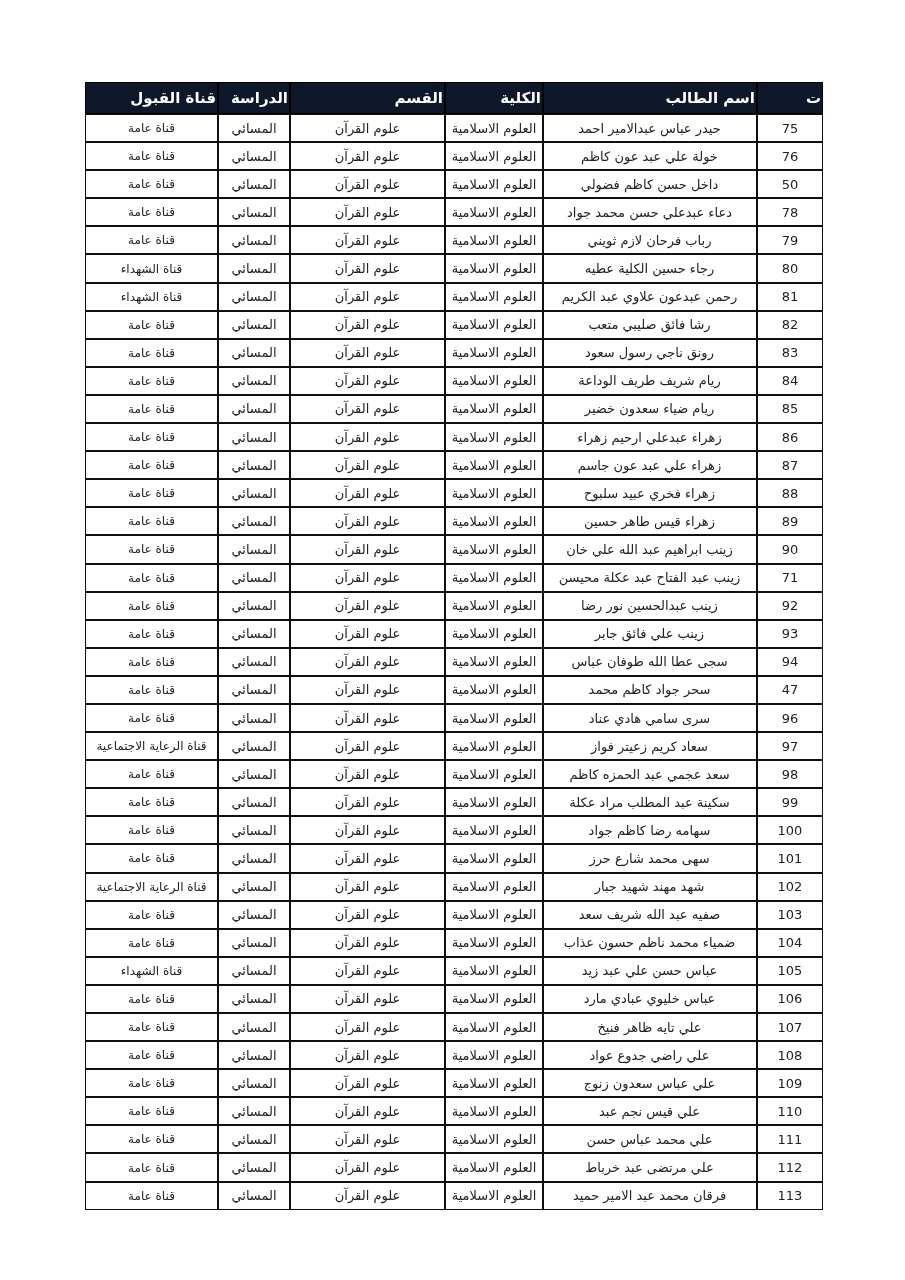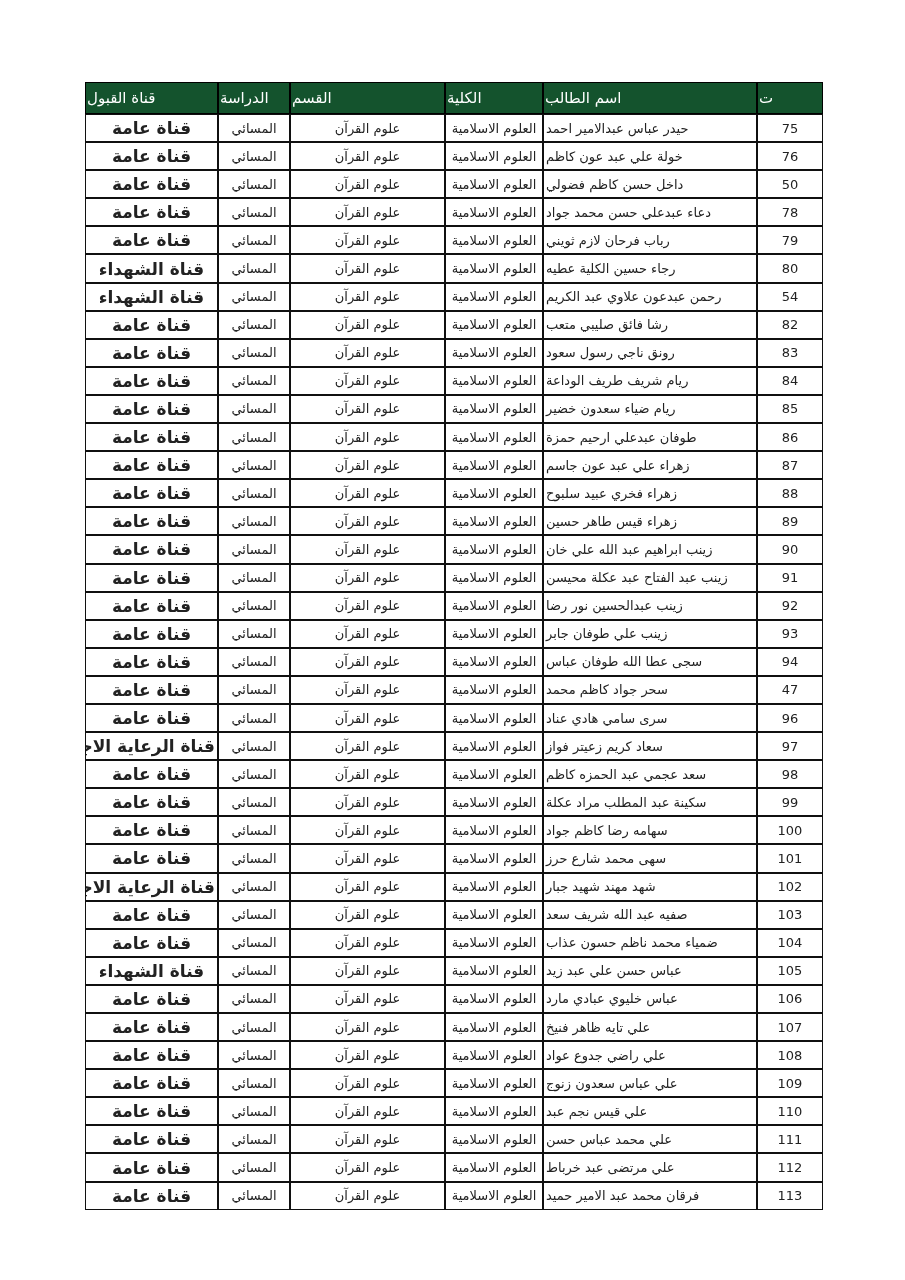--- a/index.html
+++ b/index.html
@@ -28,26 +28,26 @@
     border-collapse: separate;
     border-spacing: 0;
     table-layout: fixed;
   }
   table.roster th, table.roster td {
     border: 1px solid #101010;
     overflow: hidden;
     white-space: nowrap;
   }
   table.roster thead th {
-    background: #14532d;
+    background: #0f172a;
     color: #ffffff;
-    font-weight: normal;
+    font-weight: bold;
     font-size: 15px;
     height: 28px;
-    text-align: left;
+    text-align: right;
     vertical-align: middle;
     border-color: #000000;
   }
   table.roster tbody td {
     background: #ffffff;
     color: #222222;
     font-size: 13px;
     height: 26.1px;
     text-align: center;
     vertical-align: middle;
@@ -55,26 +55,25 @@
   }
   
   col.c-no      { width: 66px; }
   col.c-name    { width: 214px; }
   col.c-college { width: 98px; }
   col.c-dept    { width: 155px; }
   col.c-study   { width: 72px; }
   col.c-channel { width: 133px; }
 
   table.roster tbody td.cell-name {
-    text-align: left;
+    text-align: center;
     padding-right: 3px;
   }
   table.roster tbody td.cell-channel {
-    font-size: 17px;
-    font-weight: bold;
+    font-size: 12px;
   }
 </style>
 </head>
 <body>
 
 <div class="page">
 
   <table class="roster">
     <colgroup>
       <col class="c-no">
@@ -137,21 +136,21 @@
     </tr>
         <tr>
       <td class="cell-no">80</td>
       <td class="cell-name">رجاء حسين الكلية عطيه</td>
       <td class="cell-college">العلوم الاسلامية</td>
       <td class="cell-dept">علوم القرآن</td>
       <td class="cell-study">المسائي</td>
       <td class="cell-channel">قناة الشهداء</td>
     </tr>
         <tr>
-      <td class="cell-no">54</td>
+      <td class="cell-no">81</td>
       <td class="cell-name">رحمن عبدعون علاوي عبد الكريم</td>
       <td class="cell-college">العلوم الاسلامية</td>
       <td class="cell-dept">علوم القرآن</td>
       <td class="cell-study">المسائي</td>
       <td class="cell-channel">قناة الشهداء</td>
     </tr>
         <tr>
       <td class="cell-no">82</td>
       <td class="cell-name">رشا فائق صليبي متعب</td>
       <td class="cell-college">العلوم الاسلامية</td>
@@ -178,21 +177,21 @@
         <tr>
       <td class="cell-no">85</td>
       <td class="cell-name">ريام ضياء سعدون خضير</td>
       <td class="cell-college">العلوم الاسلامية</td>
       <td class="cell-dept">علوم القرآن</td>
       <td class="cell-study">المسائي</td>
       <td class="cell-channel">قناة عامة</td>
     </tr>
         <tr>
       <td class="cell-no">86</td>
-      <td class="cell-name">طوفان عبدعلي ارحيم حمزة</td>
+      <td class="cell-name">زهراء عبدعلي ارحيم زهراء</td>
       <td class="cell-college">العلوم الاسلامية</td>
       <td class="cell-dept">علوم القرآن</td>
       <td class="cell-study">المسائي</td>
       <td class="cell-channel">قناة عامة</td>
     </tr>
         <tr>
       <td class="cell-no">87</td>
       <td class="cell-name">زهراء علي عبد عون جاسم</td>
       <td class="cell-college">العلوم الاسلامية</td>
       <td class="cell-dept">علوم القرآن</td>
@@ -217,38 +216,38 @@
     </tr>
         <tr>
       <td class="cell-no">90</td>
       <td class="cell-name">زينب ابراهيم عبد الله علي خان</td>
       <td class="cell-college">العلوم الاسلامية</td>
       <td class="cell-dept">علوم القرآن</td>
       <td class="cell-study">المسائي</td>
       <td class="cell-channel">قناة عامة</td>
     </tr>
         <tr>
-      <td class="cell-no">91</td>
+      <td class="cell-no">71</td>
       <td class="cell-name">زينب عبد الفتاح عبد عكلة محيسن</td>
       <td class="cell-college">العلوم الاسلامية</td>
       <td class="cell-dept">علوم القرآن</td>
       <td class="cell-study">المسائي</td>
       <td class="cell-channel">قناة عامة</td>
     </tr>
         <tr>
       <td class="cell-no">92</td>
       <td class="cell-name">زينب عبدالحسين نور رضا</td>
       <td class="cell-college">العلوم الاسلامية</td>
       <td class="cell-dept">علوم القرآن</td>
       <td class="cell-study">المسائي</td>
       <td class="cell-channel">قناة عامة</td>
     </tr>
         <tr>
       <td class="cell-no">93</td>
-      <td class="cell-name">زينب علي طوفان جابر</td>
+      <td class="cell-name">زينب علي فائق جابر</td>
       <td class="cell-college">العلوم الاسلامية</td>
       <td class="cell-dept">علوم القرآن</td>
       <td class="cell-study">المسائي</td>
       <td class="cell-channel">قناة عامة</td>
     </tr>
         <tr>
       <td class="cell-no">94</td>
       <td class="cell-name">سجى عطا الله طوفان عباس</td>
       <td class="cell-college">العلوم الاسلامية</td>
       <td class="cell-dept">علوم القرآن</td>

